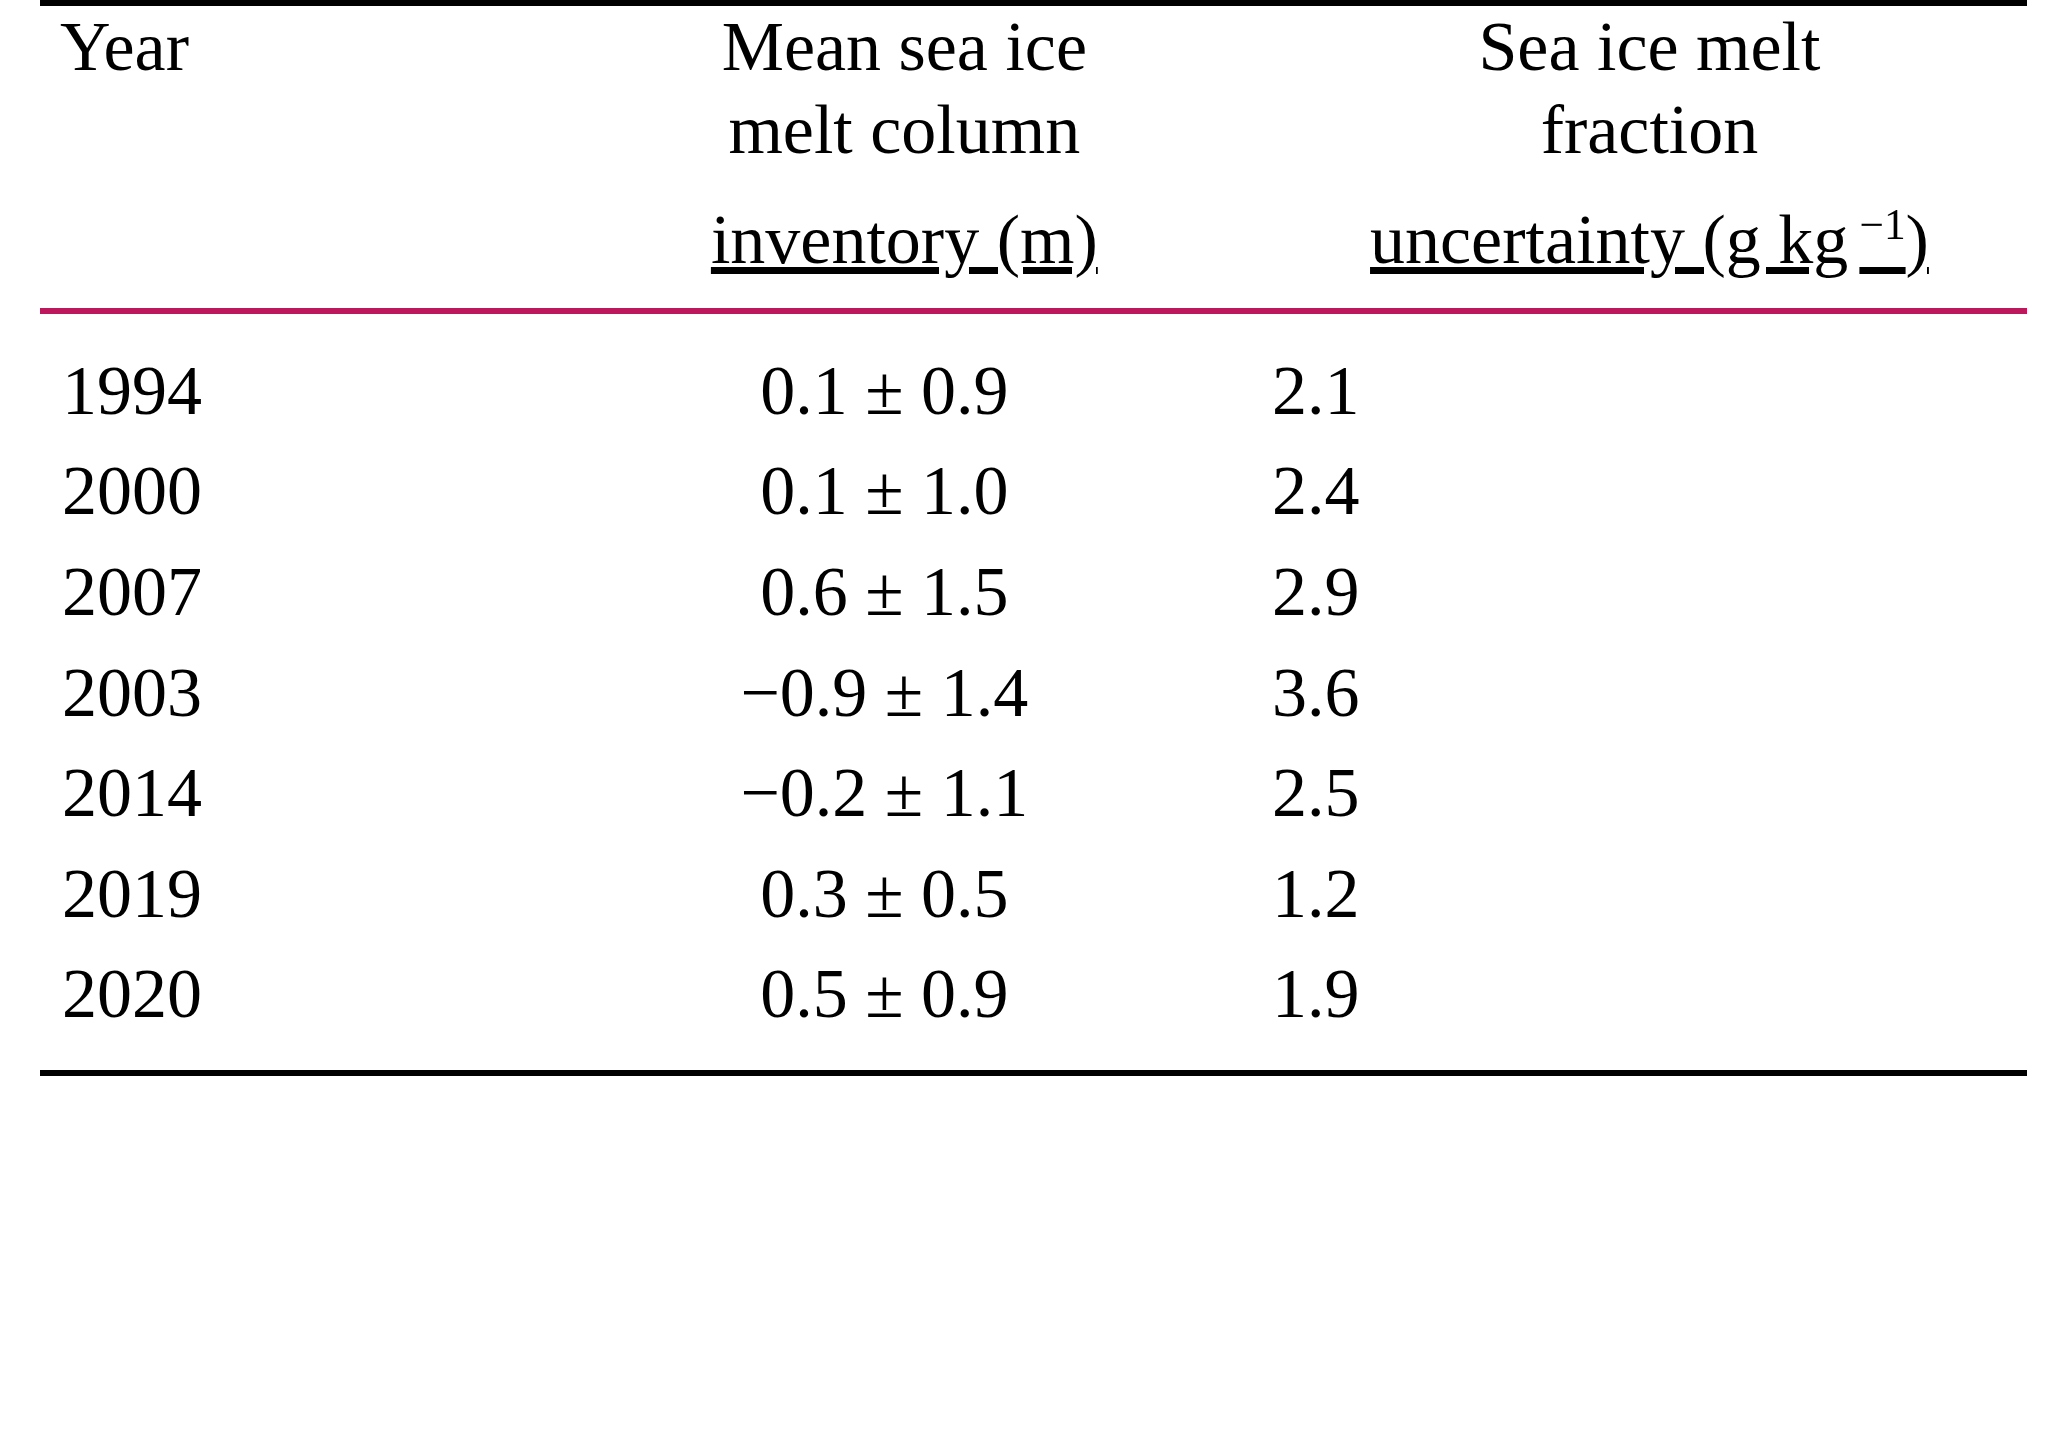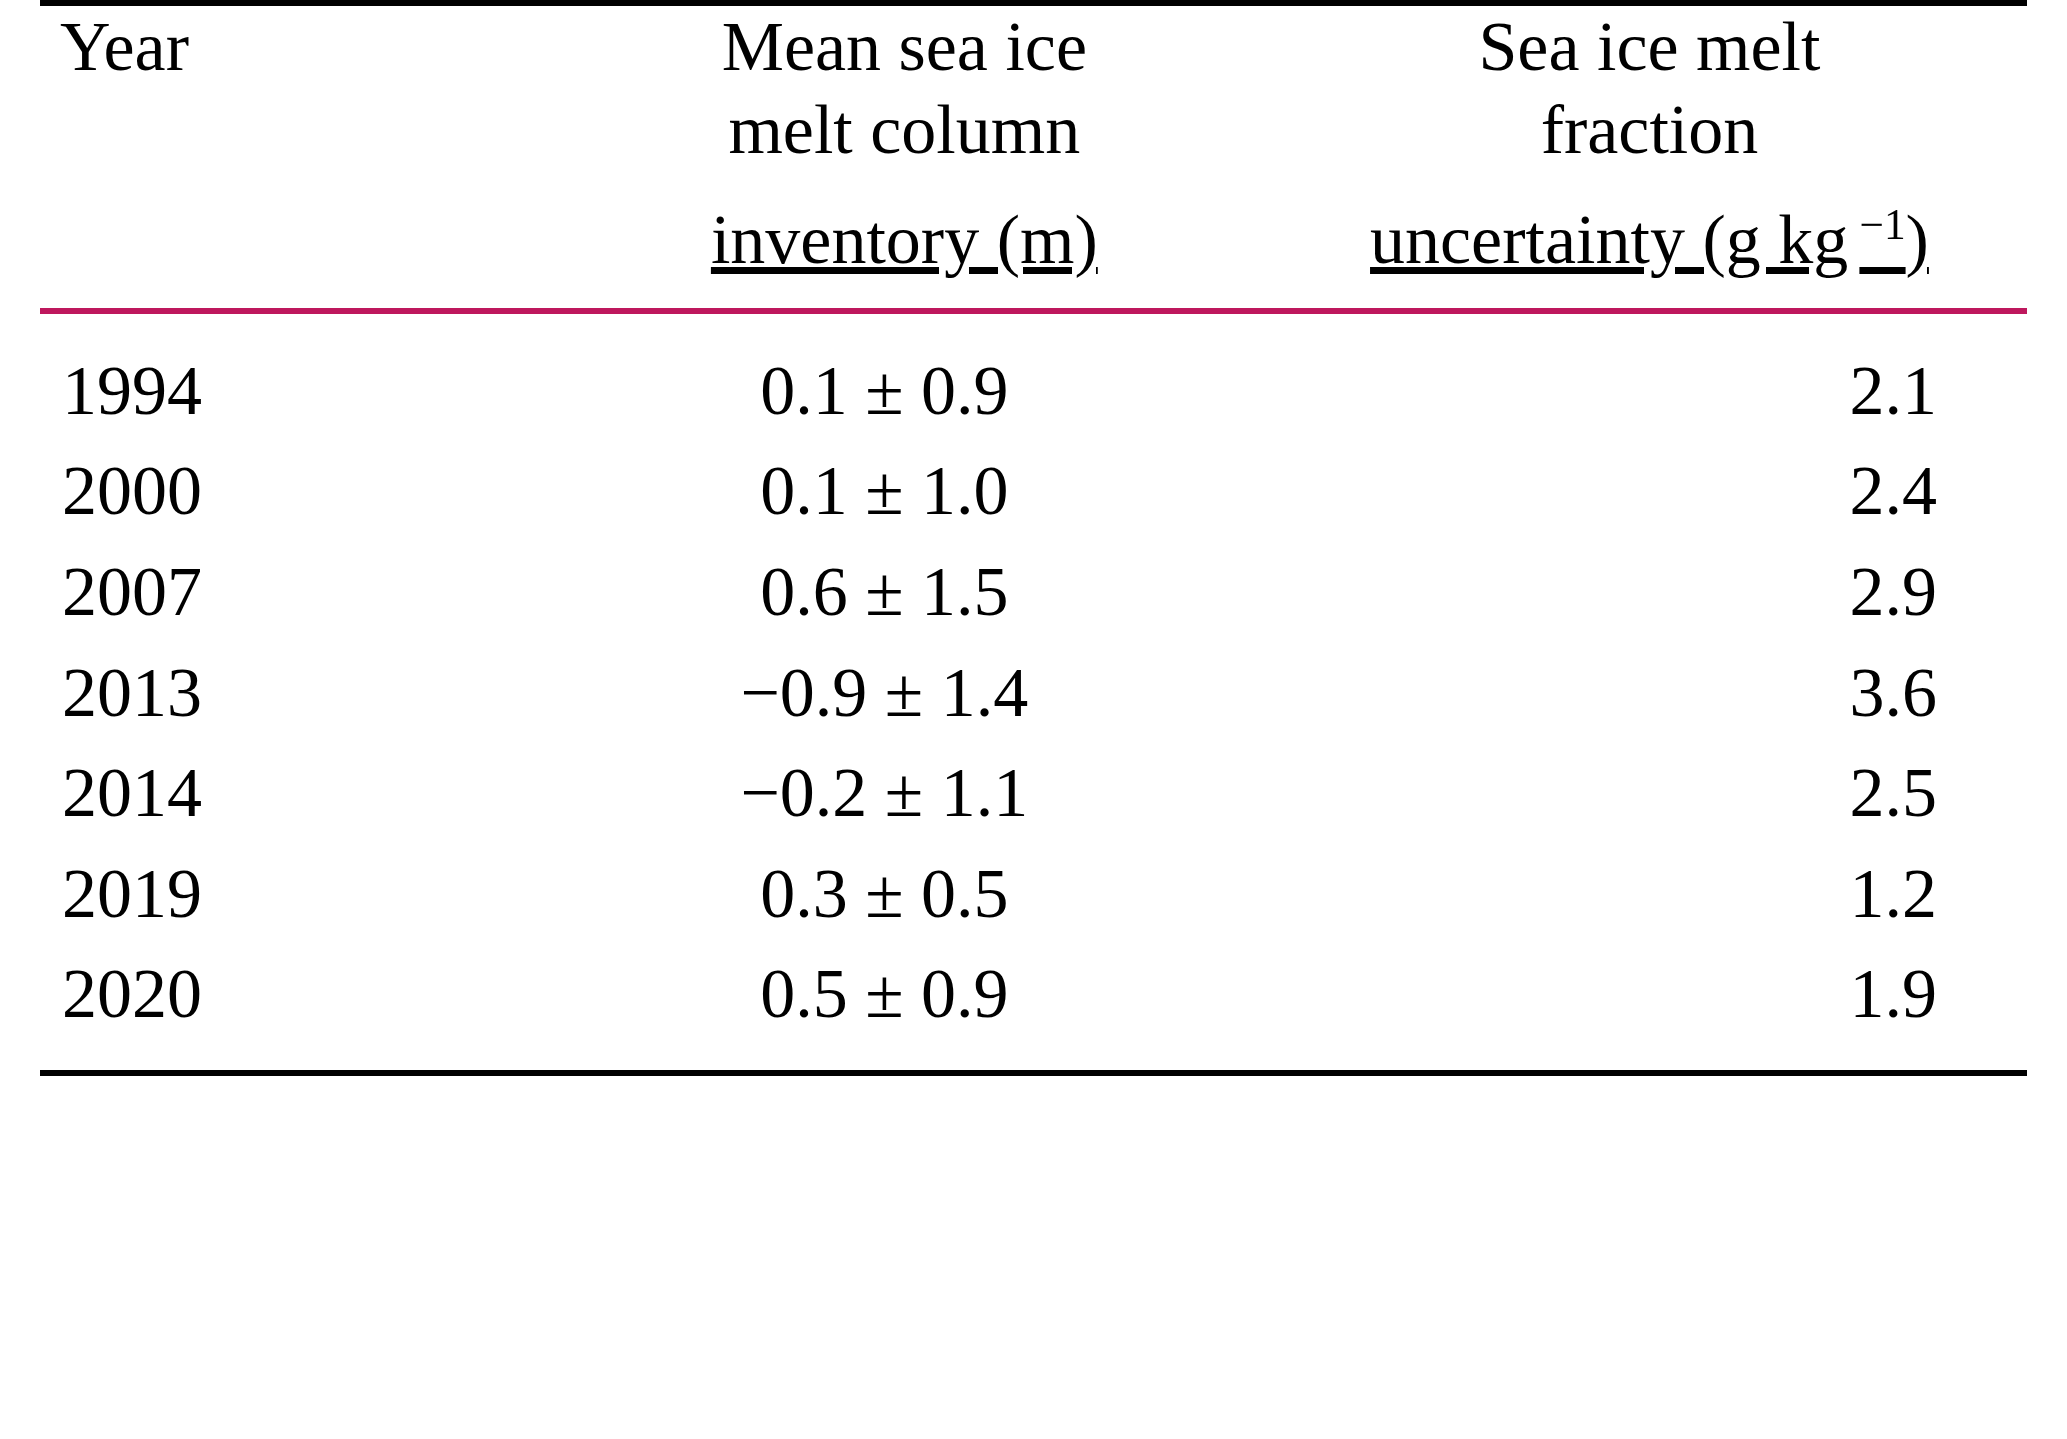--- a/index.html
+++ b/index.html
@@ -73,21 +73,21 @@
     padding-left: 22px;
   }
   td.num-cell {
     text-align: center;
   }
   td.col1-cell {
     text-align: center;
     padding-right: 40px;
   }
   td.col2-cell {
-    text-align: right;
+    text-align: left;
     padding-right: 90px;
   }
   tbody tr:first-child td {
     padding-top: 36px;
   }
   tbody tr:last-child td {
     padding-bottom: 34px;
   }
   sup {
     font-size: 0.62em;
@@ -151,21 +151,21 @@
         <td class="year-cell">2000</td>
         <td class="num-cell col1-cell">0.1 ± 1.0</td>
         <td class="num-cell col2-cell">2.4</td>
       </tr>
       <tr>
         <td class="year-cell">2007</td>
         <td class="num-cell col1-cell">0.6 ± 1.5</td>
         <td class="num-cell col2-cell">2.9</td>
       </tr>
       <tr>
-        <td class="year-cell">2013</td>
+        <td class="year-cell">2003</td>
         <td class="num-cell col1-cell">−0.9 ± 1.4</td>
         <td class="num-cell col2-cell">3.6</td>
       </tr>
       <tr>
         <td class="year-cell">2014</td>
         <td class="num-cell col1-cell">−0.2 ± 1.1</td>
         <td class="num-cell col2-cell">2.5</td>
       </tr>
       <tr>
         <td class="year-cell">2019</td>

